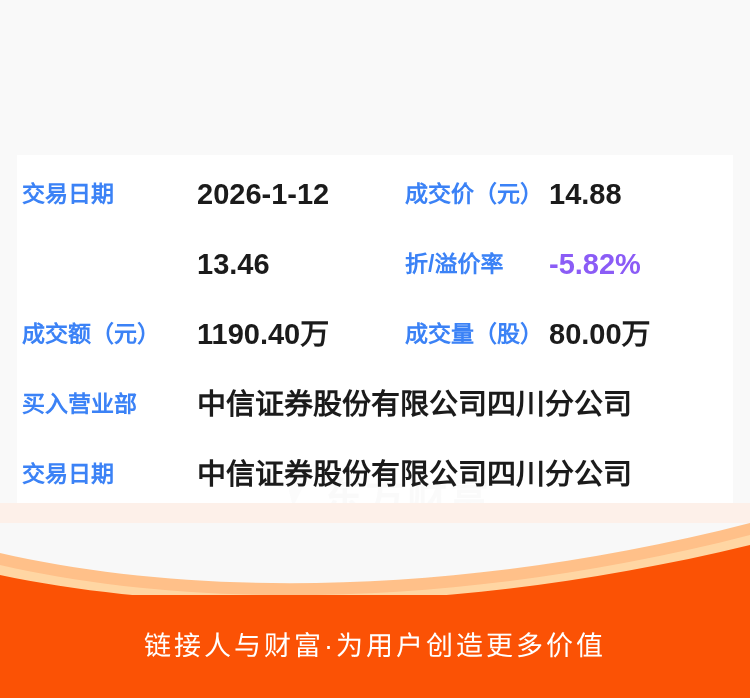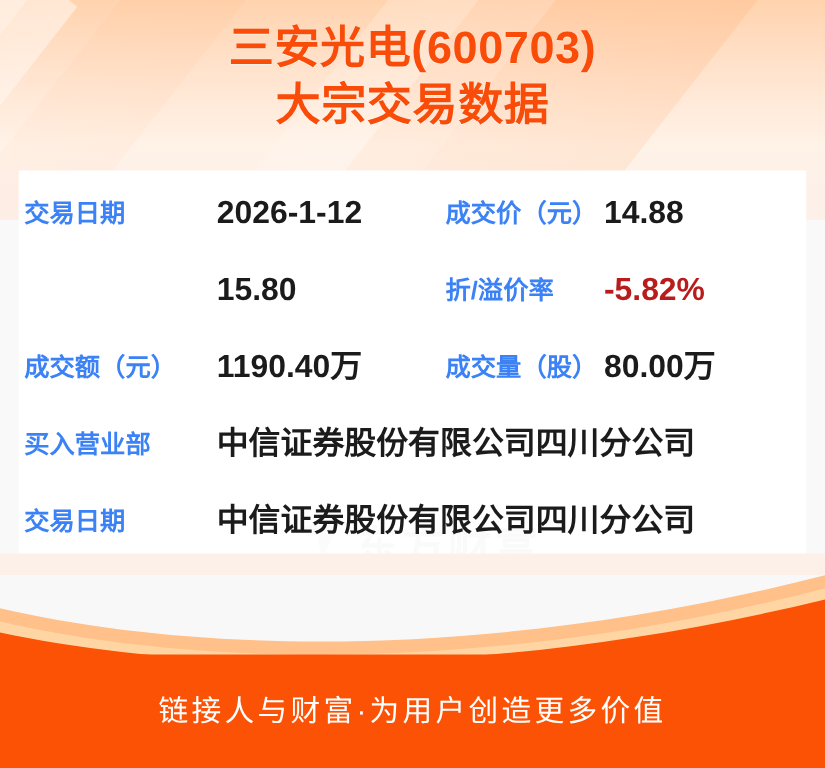--- a/index.html
+++ b/index.html
@@ -140,21 +140,21 @@
   .label {
     font-size: 23px;
     color: #3b82f6;
     font-weight: bold;
   }
   .value {
     font-size: 29px;
     color: #1b1b1b;
     font-weight: bold;
   }
-  .value.neg { color: #b91c1c; }
+  .value.neg { color: #8b5cf6; }
 
   .c-l1 { left: 5px; }
   .c-v1 { left: 180px; }
   .c-l2 { left: 356px; margin-left: 32px; }
   .c-v2 { left: 532px; }
   .c-vwide { left: 180px; }
 
   
   .wave-zone {
     position: absolute;
@@ -185,32 +185,20 @@
     color: #ffffff;
     letter-spacing: 3px;
     white-space: nowrap;
   }
 </style>
 </head>
 <body>
 
 <div id="poster">
 
-  <div class="header">
-    <div class="streak s1"></div>
-    <div class="streak s2"></div>
-    <div class="streak dark d2"></div>
-    <div class="streak s3"></div>
-    <div class="streak dark d1"></div>
-
-    <div class="title-block">
-      <span class="title-line">三安光电(600703)</span>
-      <span class="title-line">大宗交易数据</span>
-    </div>
-  </div>
 
   <div class="card">
 
     <div class="watermark">
       <svg class="wm-mark" viewBox="0 0 40 40">
         <path d="M4 8 L20 4 L20 14 L8 17 Z" fill="#f2f2f2"></path>
         <path d="M20 4 L36 8 L22 36 L18 20 Z" fill="#f2f2f2"></path>
       </svg>
       <span class="wm-text">东方财富</span>
     </div>
@@ -218,21 +206,21 @@
     <div class="rows">
 
       <div class="row r0">
         <span class="cell label c-l1">交易日期</span>
         <span class="cell value c-v1">2026-1-12</span>
         <span class="cell label c-l2">成交价（元）</span>
         <span class="cell value c-v2">14.88</span>
       </div>
 
       <div class="row r1">
-        <span class="cell value c-v1">15.80</span>
+        <span class="cell value c-v1">13.46</span>
         <span class="cell label c-l2">折/溢价率</span>
         <span class="cell value neg c-v2">-5.82%</span>
       </div>
 
       <div class="row r2">
         <span class="cell label c-l1">成交额（元）</span>
         <span class="cell value c-v1">1190.40万</span>
         <span class="cell label c-l2">成交量（股）</span>
         <span class="cell value c-v2">80.00万</span>
       </div>

